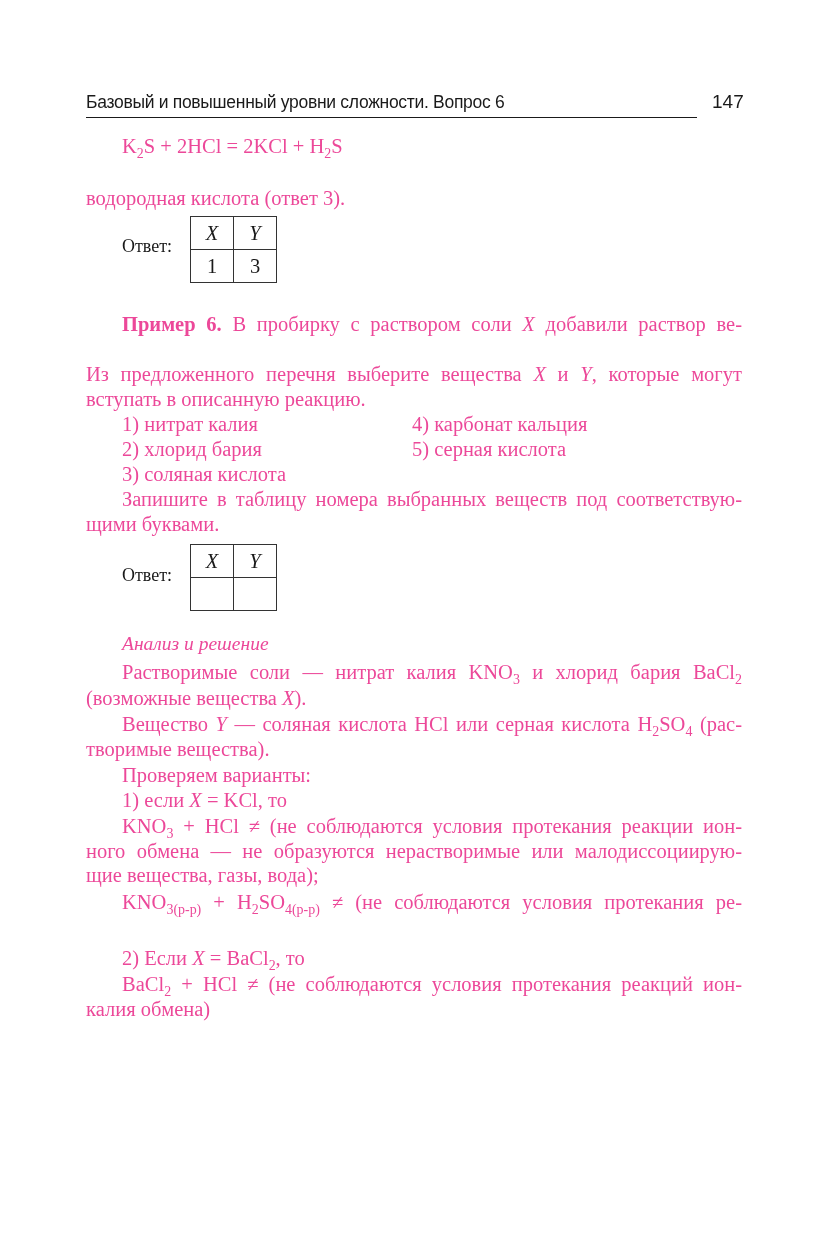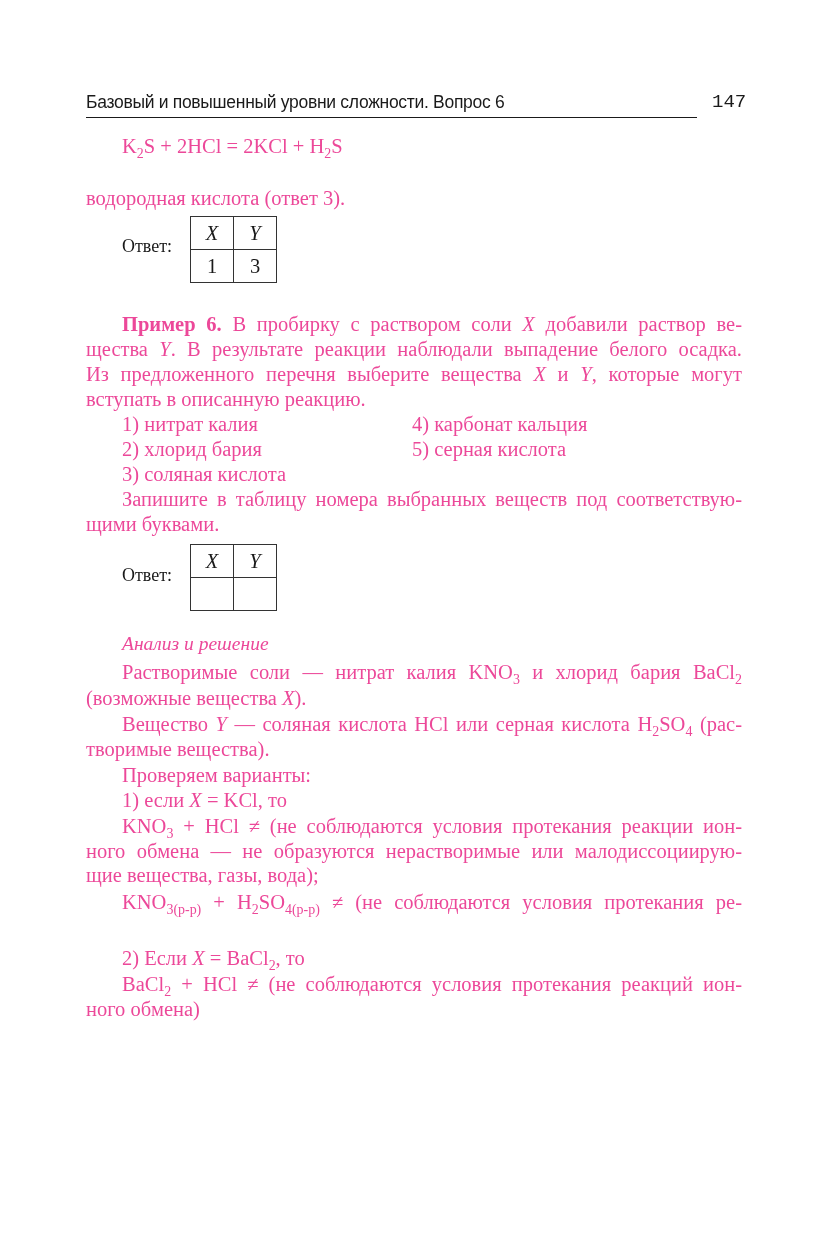--- a/index.html
+++ b/index.html
@@ -1,19 +1,19 @@
 <!DOCTYPE html>
 <html><head>
 <meta charset="utf-8">
 <style>
   html, body { margin: 0; padding: 0; background: #ffffff; }
   body { width: 827px; height: 1241px; position: relative; overflow: hidden; color: #1a1a1a; }
   .page { position: absolute; left: 0; top: 4px; width: 827px; height: 1241px; }
   .hdr-title { position: absolute; left: 86px; top: 88px; font-family: "Liberation Sans", sans-serif; font-size: 17.5px; letter-spacing: -0.3px; color: #1a1a1a; white-space: nowrap; }
-  .hdr-num { position: absolute; left: 712px; top: 87px; font-family: Liberation Mono, monospace; font-size: 19px; color: #1a1a1a; }
+  .hdr-num { position: absolute; left: 712px; top: 87px; font-family: Liberation Sans, sans-serif; font-size: 19px; color: #1a1a1a; }
   .hdr-rule { position: absolute; left: 86px; top: 113px; width: 611px; height: 1.3px; background: #1a1a1a; }
   .ln { position: absolute; font-family: "Liberation Serif", serif; font-size: 20.5px; white-space: nowrap; line-height: 24px; color: #ec4899; }
   .just { width: 656px; text-align: justify; text-align-last: justify; }
   .justi { width: 620px; text-align: justify; text-align-last: justify; }
   .it { font-style: italic; }
   .b { font-weight: bold; }
   sub { font-size: 0.68em; vertical-align: -0.35em; line-height: 0; }
   .ans-label { position: absolute; font-family: "Liberation Serif", serif; font-size: 18px; color: #1a1a1a; }
   table.ans { position: absolute; border-collapse: collapse; font-family: "Liberation Serif", serif; font-size: 20.5px; }
   table.ans td { border: 1.5px solid #333; width: 42px; height: 32px; text-align: center; vertical-align: middle; padding: 0; }
@@ -40,21 +40,20 @@
       <td class="h">Y</td>
     </tr>
     <tr>
       <td>1</td>
       <td>3</td>
     </tr>
   </tbody>
     </table>
 
   <div class="ln justi" style="left:122px; top:308px;"><span class="b">Пример 6.</span><span> В пробирку с раствором соли </span><span class="it">X</span><span> добавили раствор ве-</span></div>
-  <div class="ln just" style="left:86px; top:333px;"><span>щества </span><span class="it">Y</span><span>. В результате реакции наблюдали выпадение белого осадка.</span></div>
   <div class="ln just" style="left:86px; top:358px;"><span>Из предложенного перечня выберите вещества </span><span class="it">X</span><span> и </span><span class="it">Y</span><span>, которые могут</span></div>
   <div class="ln" style="left:86px; top:383px;">вступать в описанную реакцию.</div>
 
   <div class="ln" style="left:122px; top:408px;">1) нитрат калия</div>
   <div class="ln" style="left:122px; top:433px;">2) хлорид бария</div>
   <div class="ln" style="left:122px; top:458px;">3) соляная кислота</div>
   <div class="ln" style="left:412px; top:408px;">4) карбонат кальция</div>
   <div class="ln" style="left:412px; top:433px;">5) серная кислота</div>
 
   <div class="ln justi" style="left:122px; top:483px;">Запишите в таблицу номера выбранных веществ под соответствую-</div>
@@ -88,15 +87,15 @@
 
   <div class="ln justi" style="left:122px; top:810px;"><span>KNO</span><sub>3</sub><span> + HCl ≠ (не соблюдаются условия протекания реакции ион-</span></div>
   <div class="ln just" style="left:86px; top:835px;">ного обмена — не образуются нерастворимые или малодиссоциирую-</div>
   <div class="ln" style="left:86px; top:859px;">щие вещества, газы, вода);</div>
 
   <div class="ln justi" style="left:122px; top:886px;"><span>KNO</span><sub>3(р-р)</sub><span> + H</span><sub>2</sub><span>SO</span><sub>4(р-р)</sub><span> ≠ (не соблюдаются условия протекания ре-</span></div>
 
   <div class="ln" style="left:122px; top:942px;"><span>2) Если </span><span class="it">X</span><span> = BaCl</span><sub>2</sub><span>, то</span></div>
 
   <div class="ln justi" style="left:122px; top:968px;"><span>BaCl</span><sub>2</sub><span> + HCl ≠ (не соблюдаются условия протекания реакций ион-</span></div>
-  <div class="ln" style="left:86px; top:993px;">ного обмена)</div>
+  <div class="ln" style="left:86px; top:993px;">калия обмена)</div>
 
 </div>
 
 </body></html>

